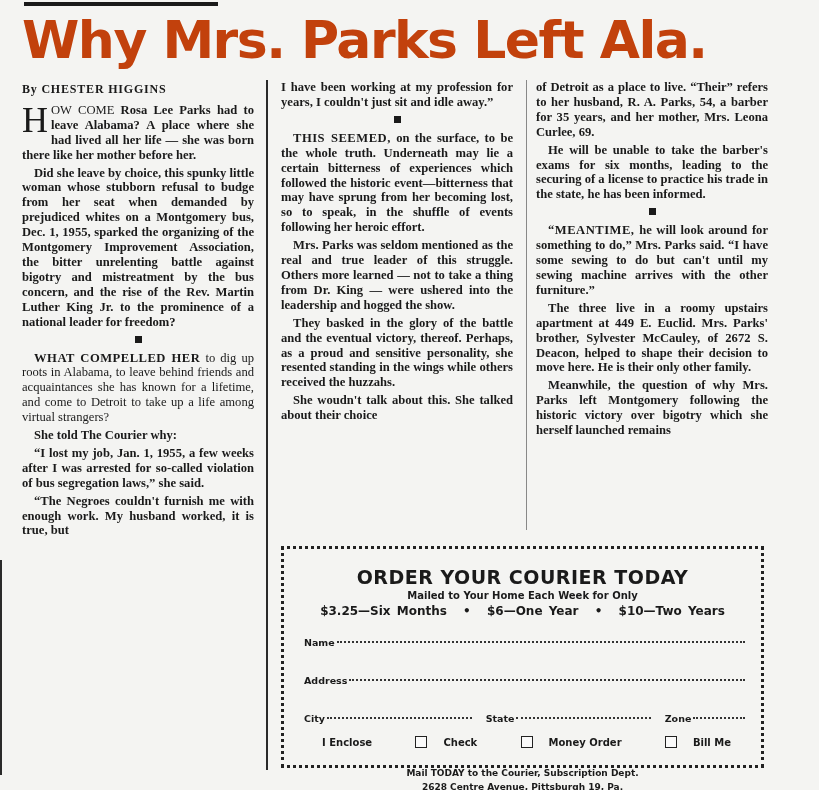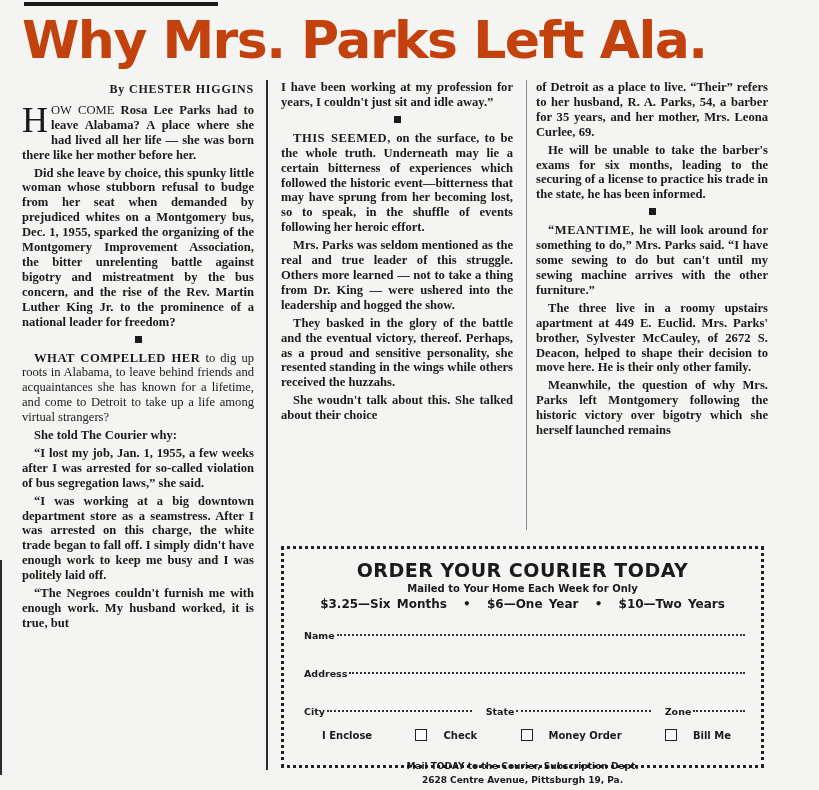--- a/index.html
+++ b/index.html
@@ -28,21 +28,21 @@
       text-align: justify;
     }
     .col p { margin: 0 0 3px 0; text-indent: 12px; }
     .col p.noindent { text-indent: 0; }
     .col .b { font-weight: bold; }
     .col .caps { font-weight: bold; letter-spacing: 0.5px; }
     .col1 { left: 22px; width: 232px; }
     .col2 { left: 281px; width: 232px; }
     .col3 { left: 536px; width: 232px; }
     .byline {
-      text-align: right; font-weight: bold; font-size: 12px;
+      text-align: left; font-weight: bold; font-size: 12px;
       letter-spacing: 0.8px; margin: 2px 0 6px 0;
     }
     .dropcap {
       float: left; font-size: 36px; line-height: 30px;
       margin: 2px 3px 0 0; font-weight: normal;
     }
     .bullet {
       text-align: center; font-size: 10px; line-height: 14px; margin: 2px 0 4px 0;
     }
     .bullet span { display: inline-block; width: 7px; height: 7px; background: #1a1a1a; }
@@ -51,21 +51,21 @@
     }
     .coupon {
       position: absolute; left: 281px; top: 546px; width: 483px; height: 222px;
       border: 3px dotted #222;
       box-sizing: border-box;
       font-family: "DejaVu Sans", "Liberation Sans", sans-serif;
       color: #1a1a1a;
     }
     .coupon-title {
       text-align: center; font-weight: bold; font-size: 19px;
-      letter-spacing: 0.5px; margin-top: 10px; line-height: 22px;
+      letter-spacing: 0.5px; margin-top: 17px; line-height: 22px;
     }
     .coupon-sub {
       text-align: center; font-size: 10px; font-weight: bold; margin-top: 2px;
     }
     .coupon-prices {
       text-align: center; font-size: 12px; font-weight: bold; margin-top: 3px;
       word-spacing: 2px;
     }
     .coupon-prices .sep { margin: 0 10px; }
     .field-row {
@@ -108,21 +108,20 @@
   <div class="col col1">
     <div class="byline">By CHESTER HIGGINS</div>
     <p class="noindent">
       <span class="dropcap">H</span><span>OW COME</span><span class="b"> Rosa Lee Parks had to leave Alabama? A place where she had lived all her life — she was born there like her mother before her.</span>
     </p>
     <p class="b">Did she leave by choice, this spunky little woman whose stubborn refusal to budge from her seat when demanded by prejudiced whites on a Montgomery bus, Dec. 1, 1955, sparked the organizing of the Montgomery Improvement Association, the bitter unrelenting battle against bigotry and mistreatment by the bus concern, and the rise of the Rev. Martin Luther King Jr. to the prominence of a national leader for freedom?</p>
     <div class="bullet"><span></span></div>
     <p><span class="caps">WHAT COMPELLED HER</span><span> to dig up roots in Alabama, to leave behind friends and acquaintances she has known for a lifetime, and come to Detroit to take up a life among virtual strangers?</span></p>
     <p class="b">She told The Courier why:</p>
     <p class="b">“I lost my job, Jan. 1, 1955, a few weeks after I was arrested for so-called violation of bus segregation laws,” she said.</p>
-    <p class="b">“I was working at a big downtown department store as a seamstress. After I was arrested on this charge, the white trade began to fall off. I simply didn't have enough work to keep me busy and I was politely laid off.</p>
     <p class="b">“The Negroes couldn't furnish me with enough work. My husband worked, it is true, but</p>
   </div>
 
   <div class="vrule" style="left:266px; top:80px; height:690px;"></div>
   <div class="vrule" style="left:0px; top:560px; height:215px; width:2px;"></div>
 
   <div class="col col2">
     <p class="noindent b">I have been working at my profession for years, I couldn't just sit and idle away.”</p>
     <div class="bullet"><span></span></div>
     <p><span class="caps">THIS SEEMED,</span><span class="b"> on the surface, to be the whole truth. Underneath may lie a certain bitterness of experiences which followed the historic event—bitterness that may have sprung from her becoming lost, so to speak, in the shuffle of events following her heroic effort.</span></p>

